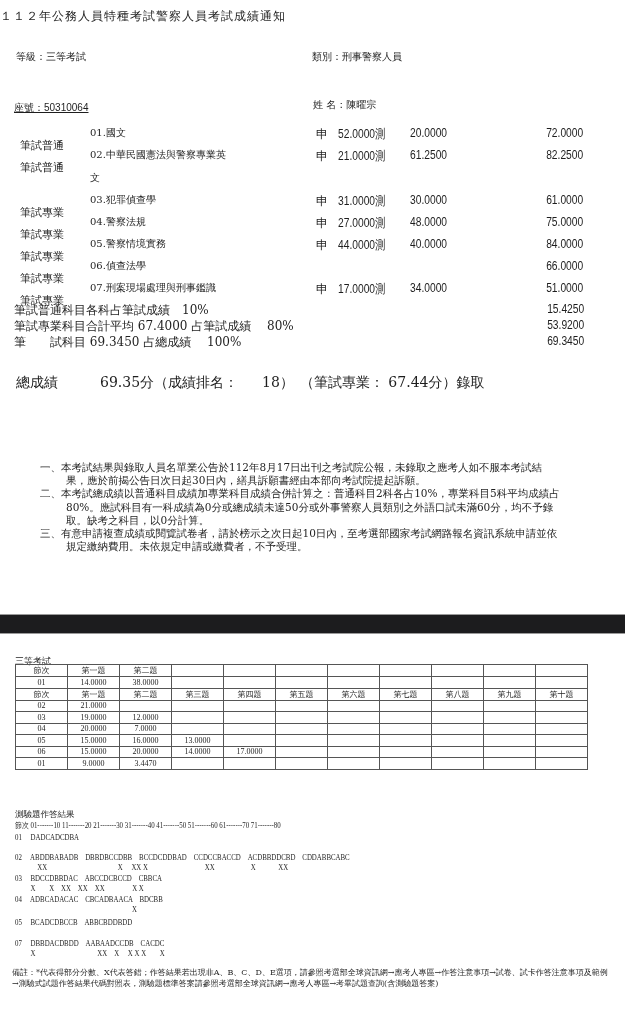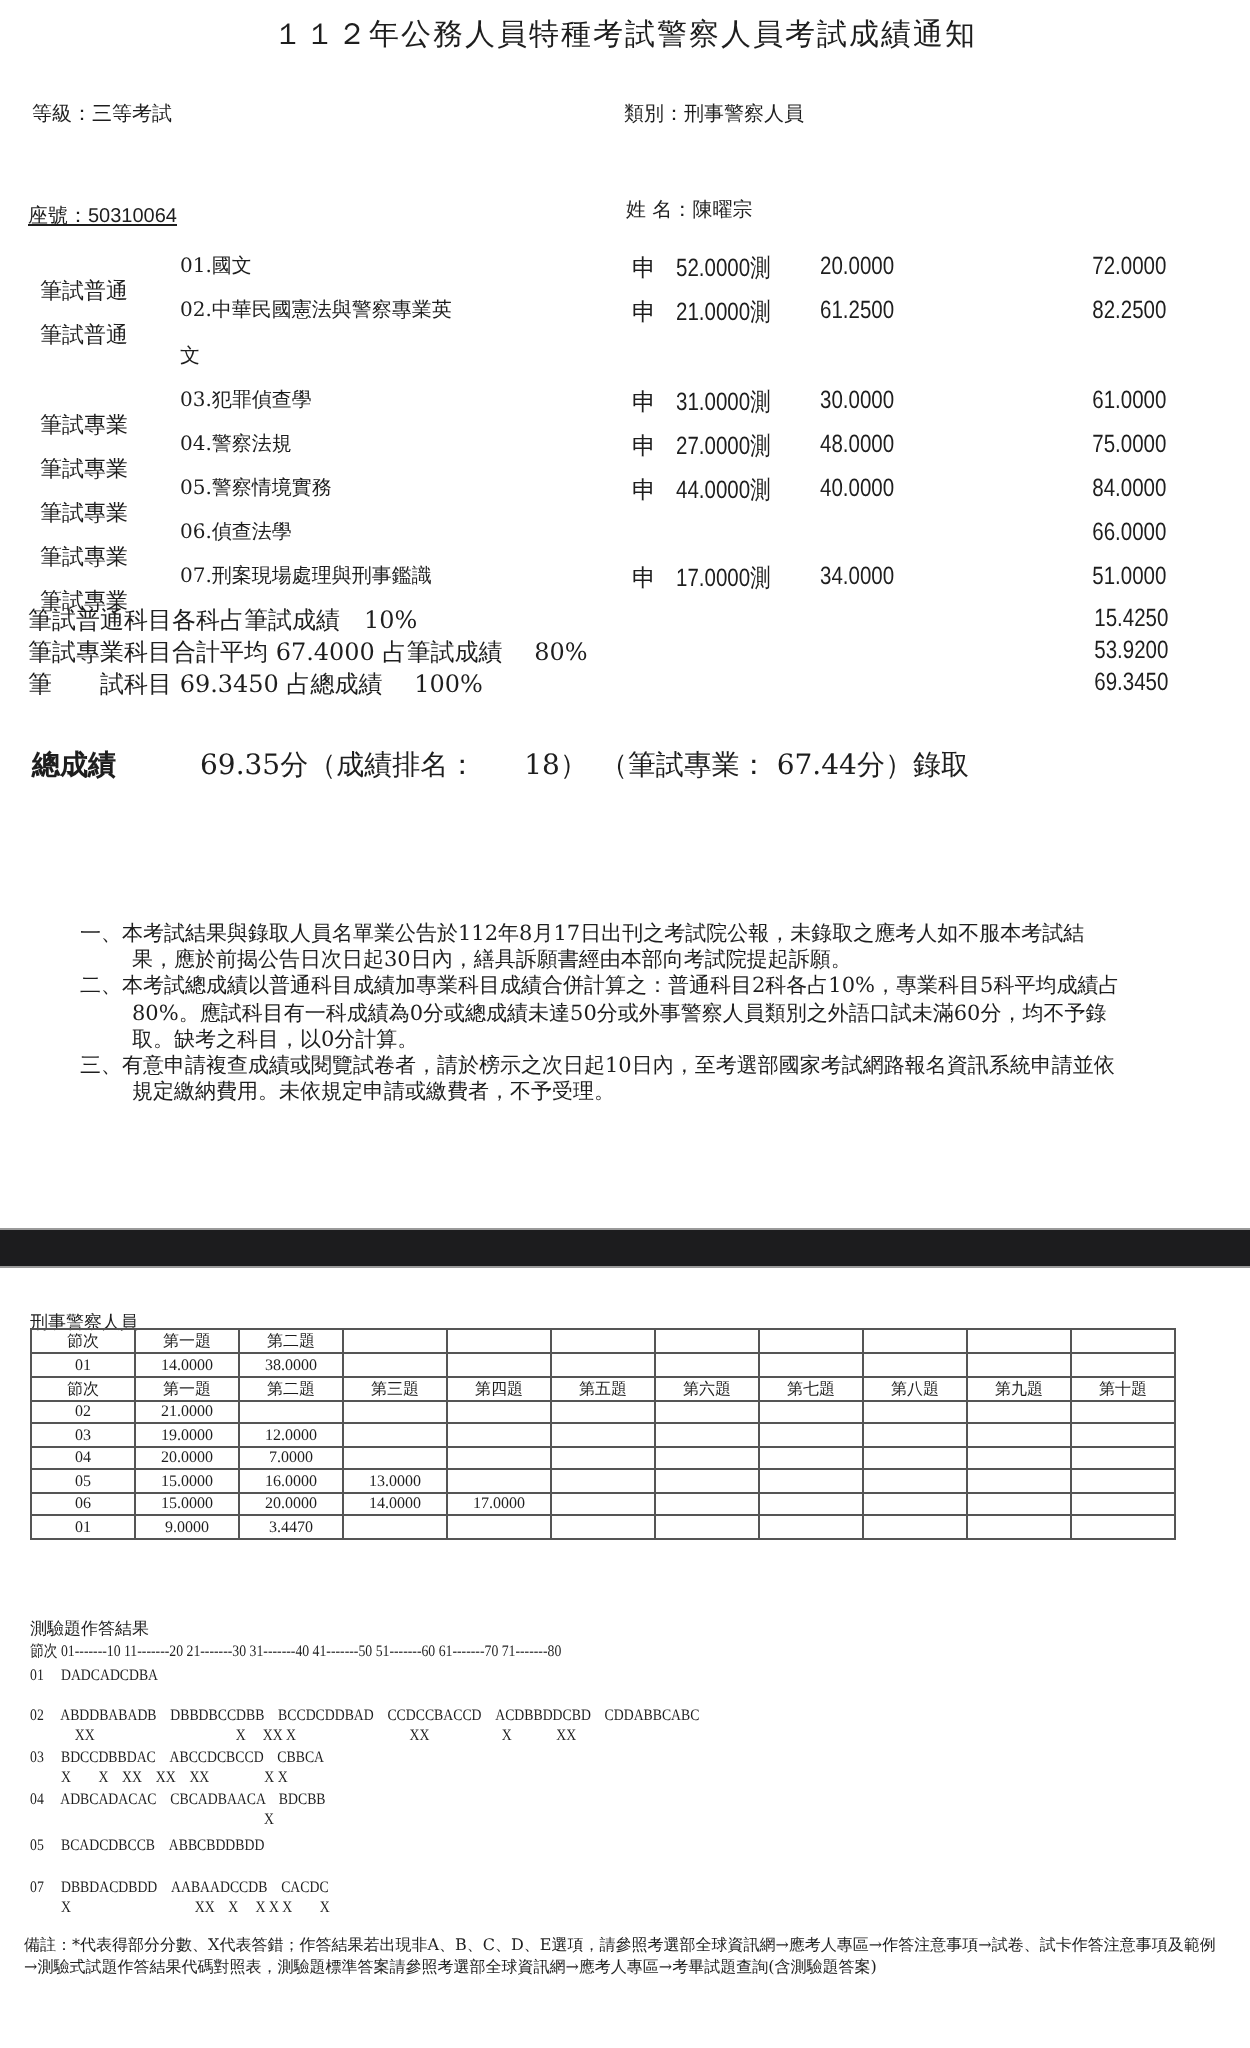--- a/index.html
+++ b/index.html
@@ -1,21 +1,21 @@
 <!DOCTYPE html>
 <html><head>
 <meta charset="utf-8">
 <style>
   html, body { margin: 0; padding: 0; }
   body {
     width: 625px; height: 1024px; background: #ffffff; position: relative; overflow: hidden;
     font-family: "DejaVu Serif", "Liberation Serif", serif; color: #1e1e1e;
   }
   .abs { position: absolute; white-space: nowrap; }
-  .title { left: 0; width: 625px; top: 8px; text-align: center; font-size: 15px; letter-spacing: 1px; }
+  .title { left: 0; width: 625px; top: 8px; text-align: left; font-size: 12px; letter-spacing: 1px; }
   .hdr { font-size: 10px; }
   .seat-no { font-family: "Liberation Sans Narrow", "Liberation Sans", sans-serif; }
   .row { position: absolute; left: 0; width: 625px; height: 20px; font-size: 11px; }
   .row .cat { position: absolute; left: 20px; top: 12px; font-size: 11px; }
   .row .subj { position: absolute; left: 90px; top: 0; font-size: 10px; }
   .row .sh { position: absolute; left: 316px; top: 0; font-size: 12px; }
   .row .s1 { position: absolute; left: 338px; top: 0; font-size: 12.5px; font-family: "Liberation Sans", sans-serif; transform: scaleX(0.82); transform-origin: left; }
   .row .s2 { position: absolute; left: 410px; top: 0; font-size: 12.5px; font-family: "Liberation Sans", sans-serif; transform: scaleX(0.82); transform-origin: left; }
   .row .tot { position: absolute; right: 42px; top: 0; font-size: 12.5px; font-family: "Liberation Sans", sans-serif; transform: scaleX(0.82); transform-origin: right; }
   .summary { position: absolute; left: 14px; width: 570px; height: 16px; font-size: 12px; }
@@ -118,32 +118,32 @@
     <span class="lbl">筆試專業科目合計平均 67.4000 占筆試成績　 80%</span>
     <span class="val">53.9200</span>
   </div>
   <div class="summary" style="top:334px;">
     <span class="lbl">筆　　試科目 69.3450 占總成績　 100%</span>
     <span class="val">69.3450</span>
   </div>
 </div>
 
 <div class="abs total-line">
-  <span style="margin-right:42px;font-weight:bold;">總成績</span><span>69.35分（成績排名：</span><span style="margin-left:18px;">18）</span><span>（筆試專業： 67.44分）錄取</span>
+  <span style="margin-right:42px;">總成績</span><span>69.35分（成績排名：</span><span style="margin-left:18px;">18）</span><span>（筆試專業： 67.44分）錄取</span>
 </div>
 
 <div class="abs notes">
   <div class="note">一、本考試結果與錄取人員名單業公告於112年8月17日出刊之考試院公報，未錄取之應考人如不服本考試結果，應於前揭公告日次日起30日內，繕具訴願書經由本部向考試院提起訴願。</div>
   <div class="note">二、本考試總成績以普通科目成績加專業科目成績合併計算之：普通科目2科各占10%，專業科目5科平均成績占80%。應試科目有一科成績為0分或總成績未達50分或外事警察人員類別之外語口試未滿60分，均不予錄取。缺考之科目，以0分計算。</div>
   <div class="note">三、有意申請複查成績或閱覽試卷者，請於榜示之次日起10日內，至考選部國家考試網路報名資訊系統申請並依規定繳納費用。未依規定申請或繳費者，不予受理。</div>
 </div>
 
 <div class="band"></div>
 
-<div class="abs essay-title">刑事警察人員</div>
+<div class="abs essay-title">三等考試</div>
 <table class="essay">
   <tbody>
       <tr>
     <td class="c0">節次</td>
     <td class="cn">第一題</td>
     <td class="cn">第二題</td>
     <td class="cn"></td>
     <td class="cn"></td>
     <td class="cn"></td>
     <td class="cn"></td>

